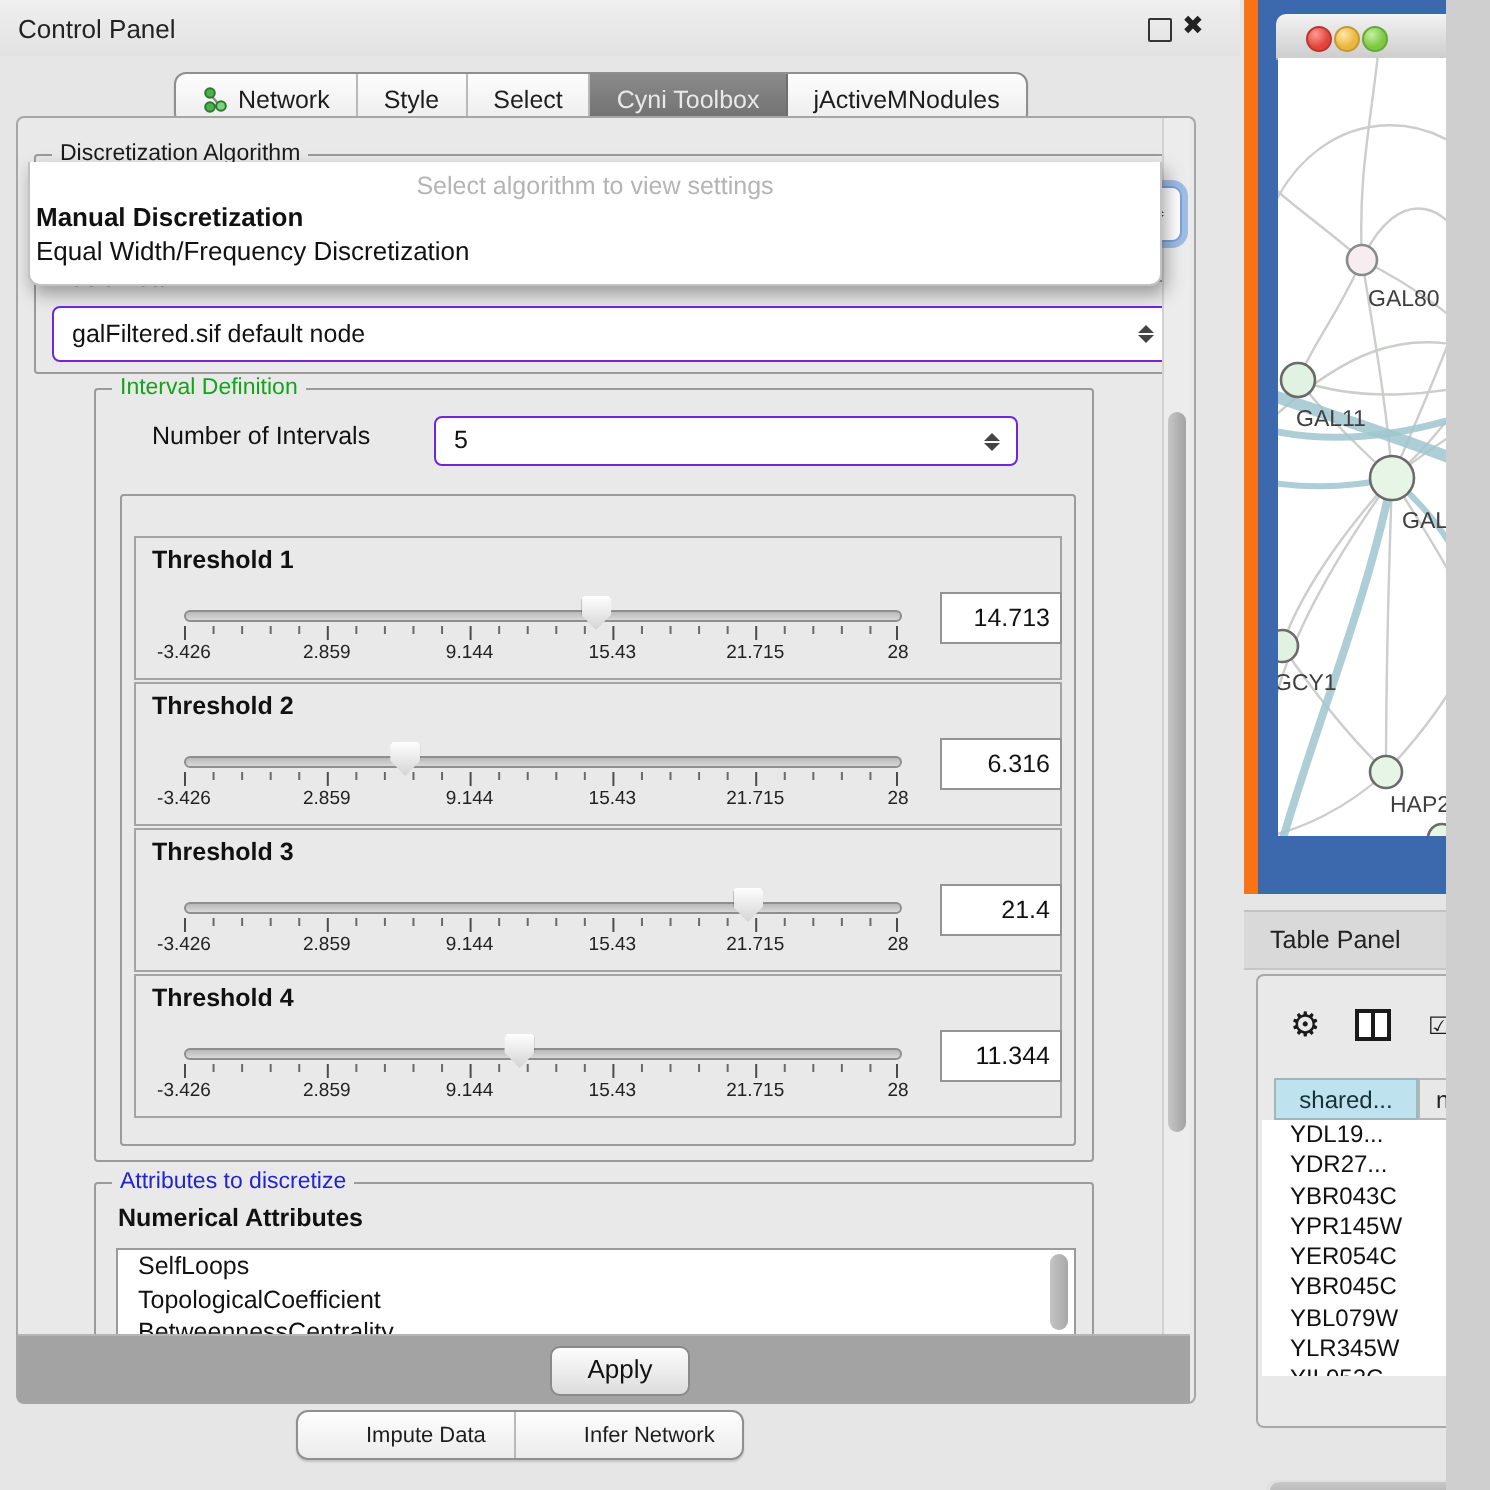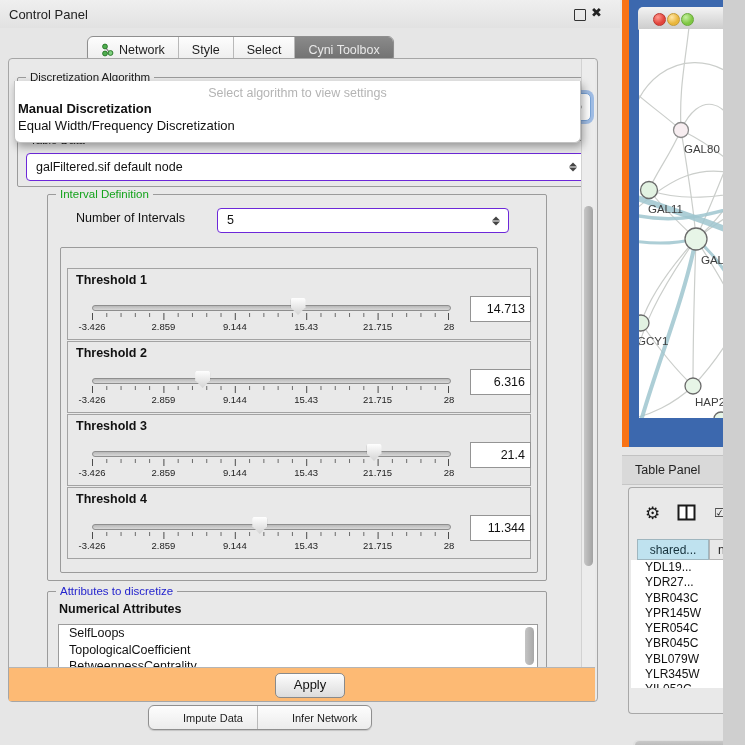--- a/index.html
+++ b/index.html
@@ -67,21 +67,21 @@
   .attr-item{font-size:12.5px;line-height:16.5px;padding-left:10px;color:#111;white-space:nowrap;}
   #attr-scrollbar{position:absolute;right:2px;top:2px;width:11px;height:40px;}
   #attr-thumb{position:absolute;left:1px;top:0;width:9px;height:38px;border-radius:5px;background:linear-gradient(90deg,#c4c4c4,#a8a8a8);}
 
   
   #cp-scrollbar{left:572px;top:0;width:14px;height:608px;background:#ececec;border-left:1px solid #d2d2d2;}
   #cp-scroll-thumb{position:absolute;left:2px;top:147px;width:9px;height:360px;border-radius:5px;
                    background:linear-gradient(90deg,#c6c6c6,#a2a2a2);}
 
   
-  #apply-row{left:0;top:608px;width:586px;height:33px;border-top:1px solid #b5b5b5;background:#fdba74;text-decoration:underline;}
+  #apply-row{left:0;top:608px;width:586px;height:33px;border-top:1px solid #b5b5b5;background:#a3a3a3;text-decoration:underline;}
   #apply-button{position:absolute;left:266px;top:5px;width:68px;height:23px;border:1px solid #8a8a8a;border-radius:5px;
                 background:linear-gradient(#fdfdfd,#dcdcdc);font-size:13px;color:#111;text-align:center;line-height:22px;}
 
   
   #bottom-tab-group{position:absolute;left:148px;top:705px;height:23px;display:flex;border:1px solid #8f8f8f;
                     border-radius:6px;overflow:hidden;background:linear-gradient(#fdfdfd,#ececec);box-shadow:0 1px 1px rgba(0,0,0,.15);}
   .seg-tab2{display:flex;align-items:center;padding:0 14px;font-size:11px;color:#1d1d1d;border-right:1px solid #b9b9b9;white-space:nowrap;margin-left:20px;}
   .seg-tab2:last-child{border-right:none;}
   .seg-tab2.selected{background:linear-gradient(#8a8a8a,#6f6f6f);color:#e4e4e4;border-right-color:#6f6f6f;}
 
@@ -137,20 +137,23 @@
           <span>Network</span>
         </div>
         <div class="seg-tab">
           <span>Style</span>
         </div>
         <div class="seg-tab">
           <span>Select</span>
         </div>
         <div class="seg-tab selected">
           <span>Cyni Toolbox</span>
+        </div>
+        <div class="seg-tab">
+          <span>jActiveMNodules</span>
         </div>
       </div>
   </div>
 
   <div class="abs" id="cp-outer">
     <div class="abs" id="scroll-area">
 
       <div class="group" id="algo-group" style="left:8px;top:18px;width:574px;height:58px;">
         <span class="group-title t-black">Discretization Algorithm</span>
       </div>

